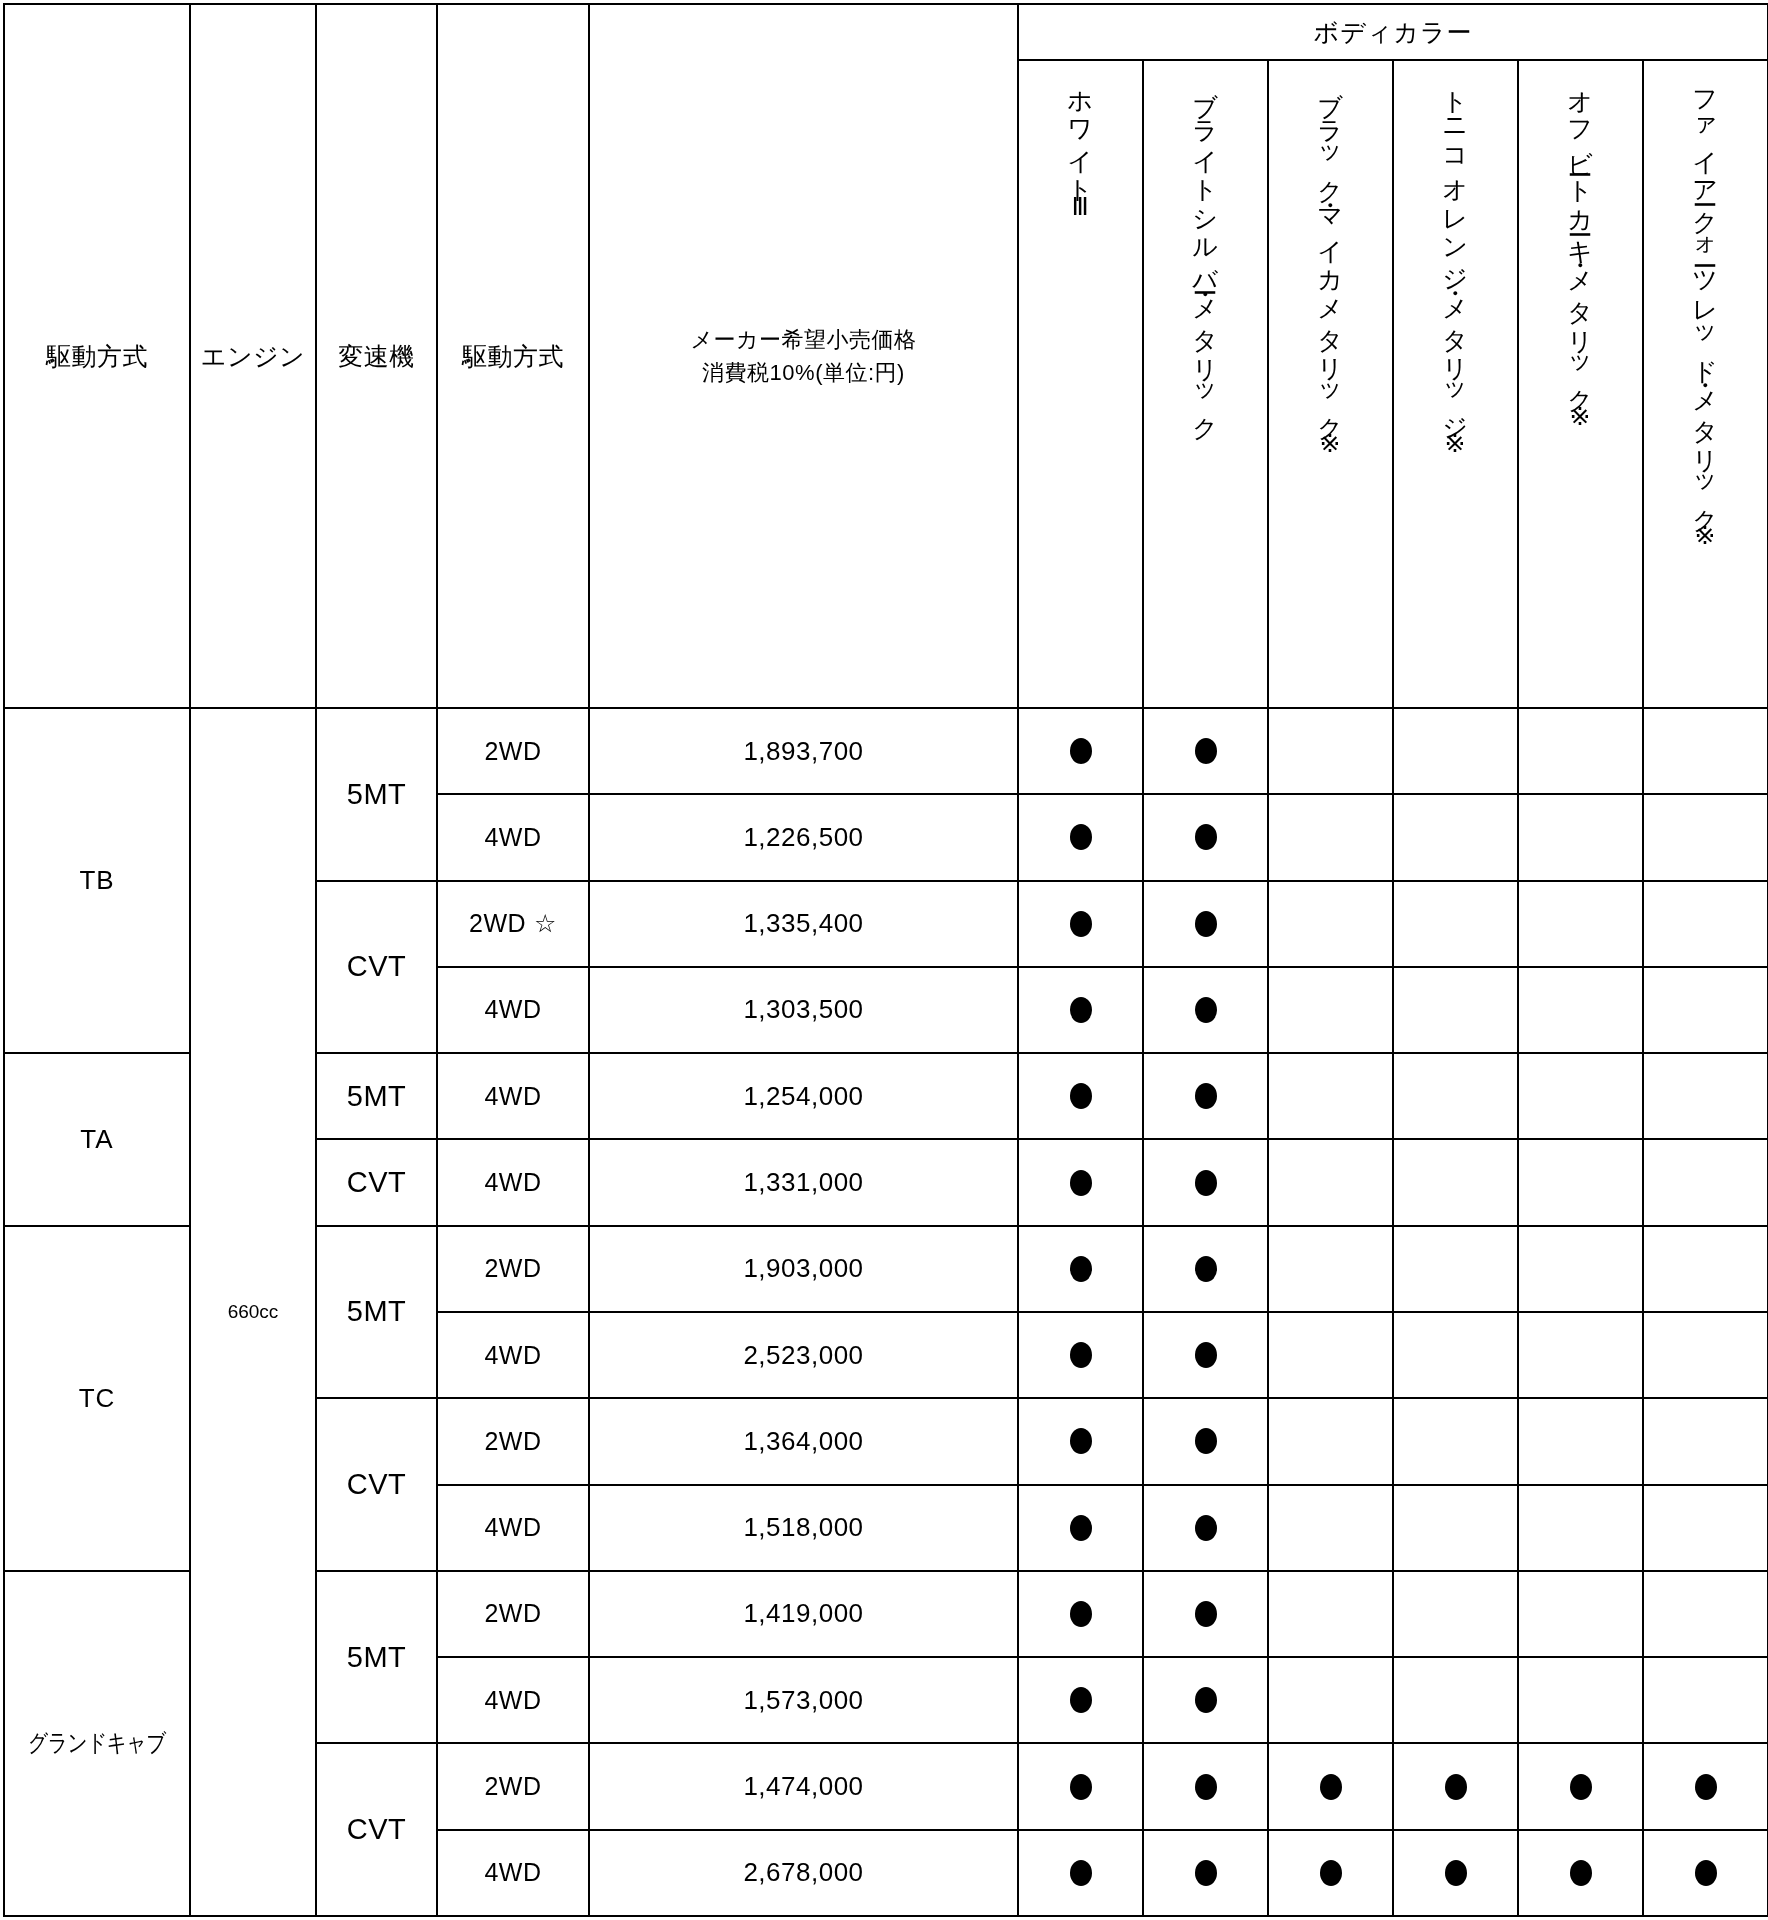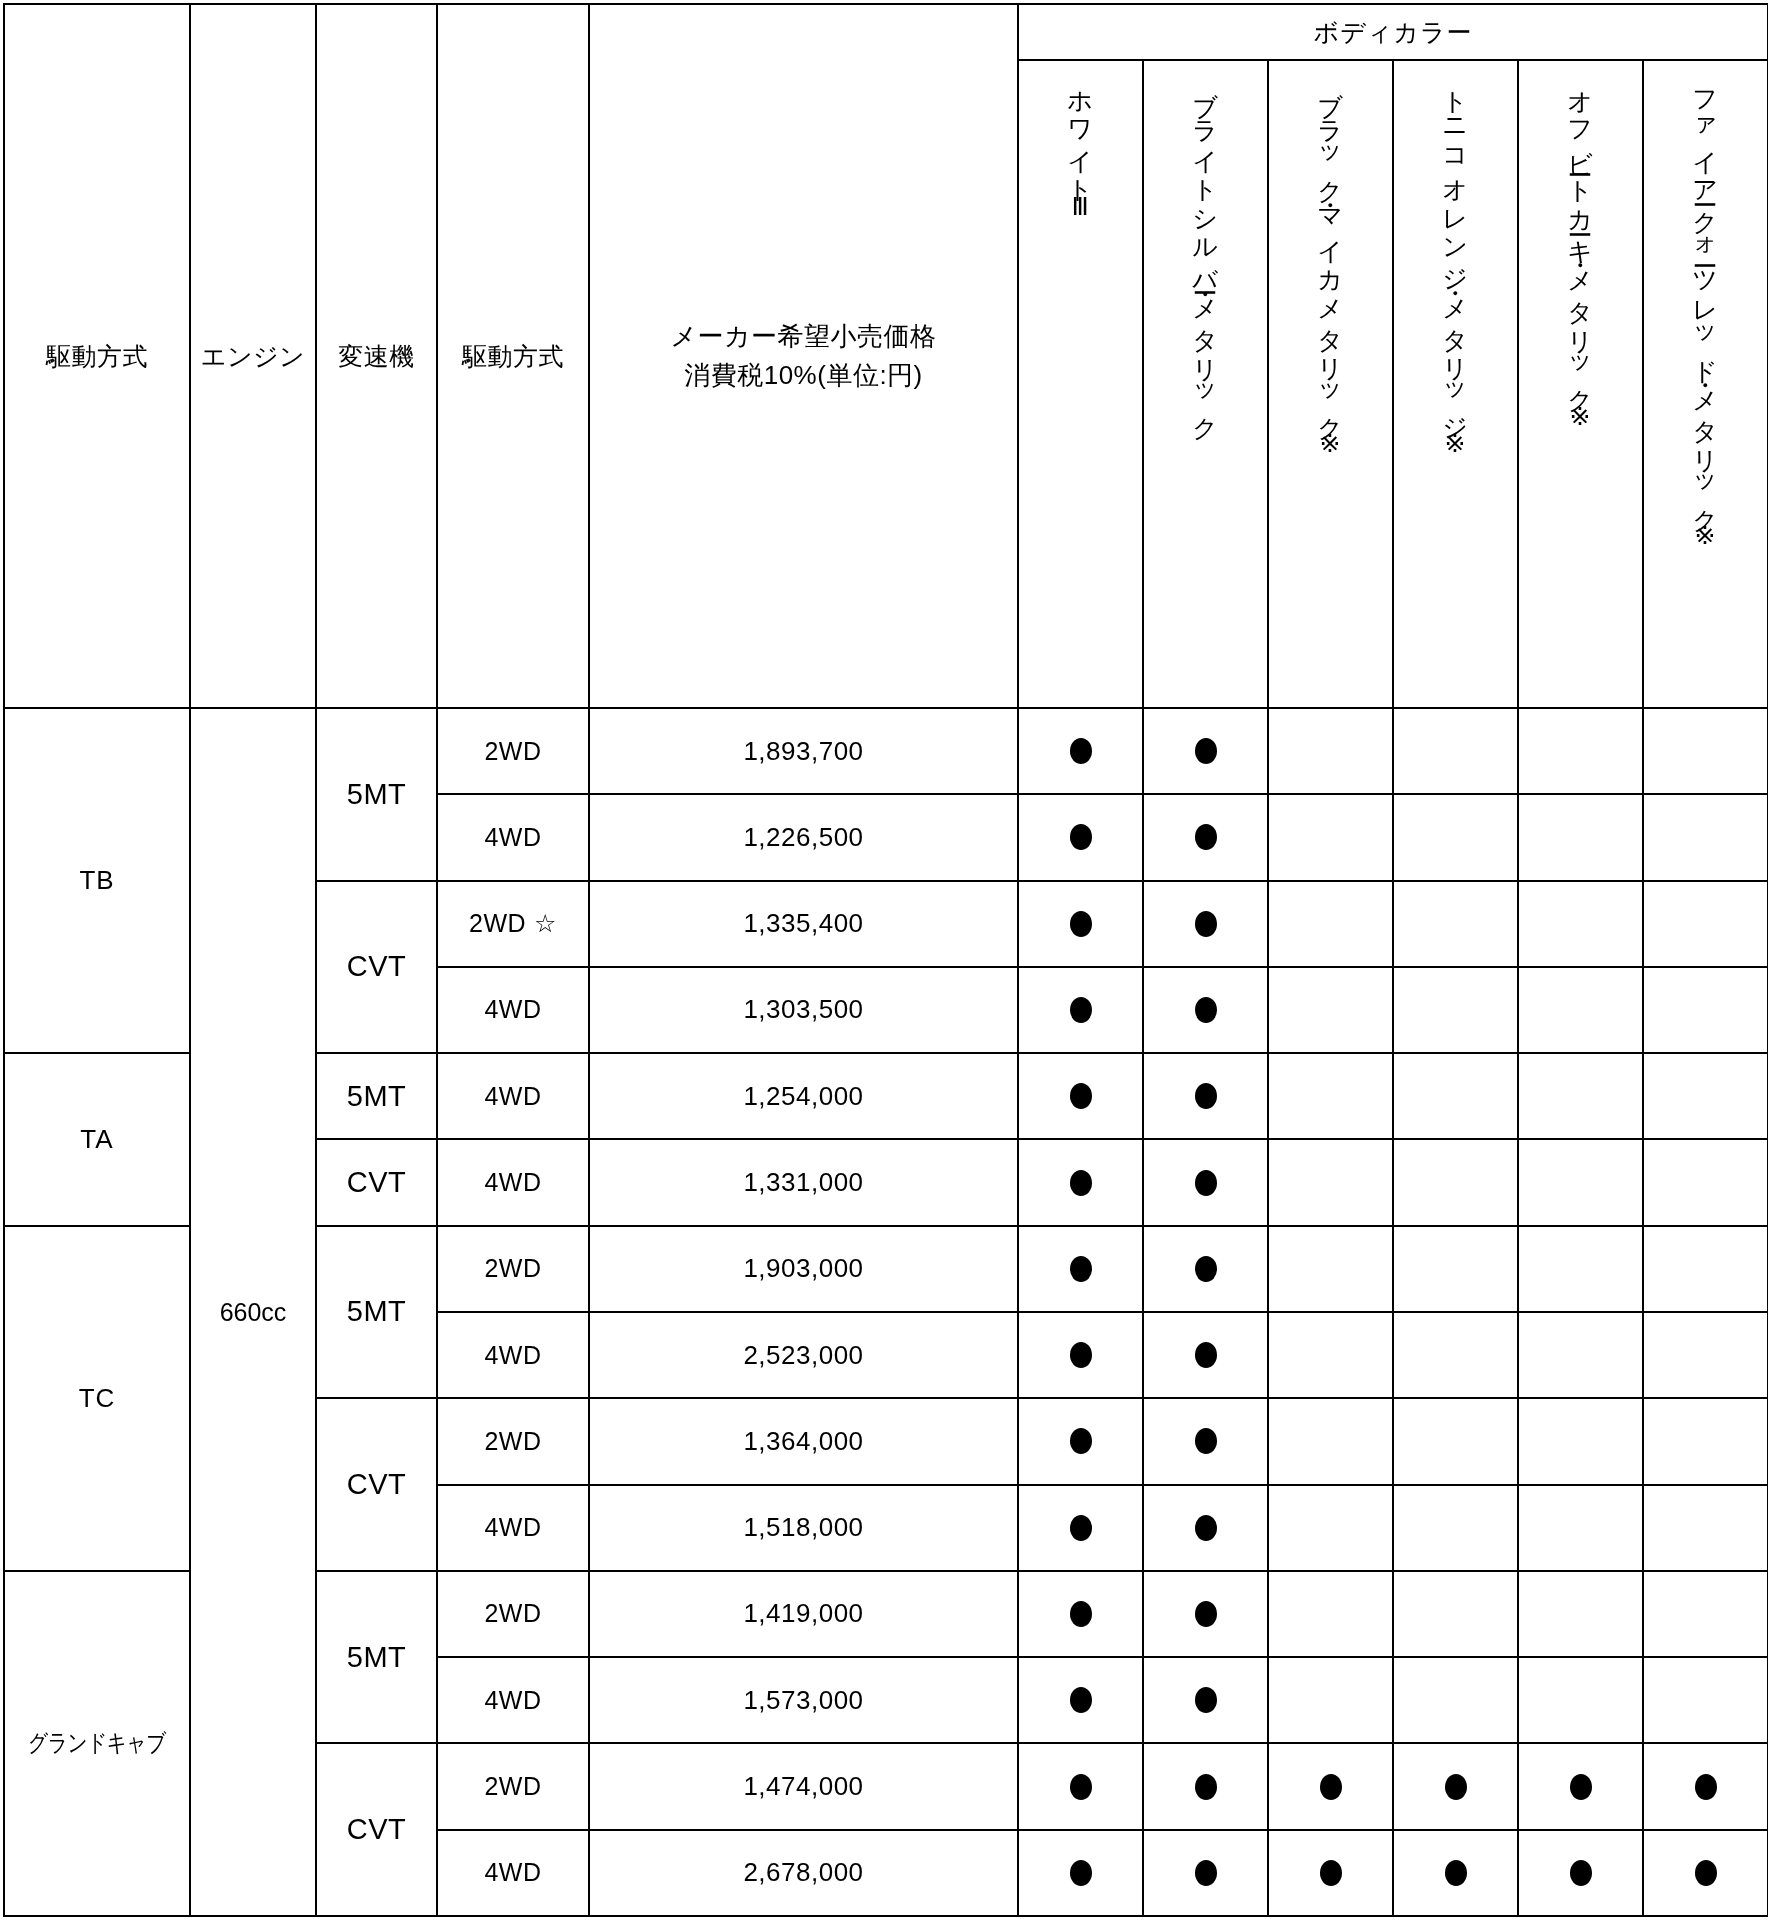--- a/index.html
+++ b/index.html
@@ -48,21 +48,21 @@
   col.c-price      { width: 429px; }
   col.c-color      { width: 125px; }
 
   
   .hdr-main {
     font-size: 25px;
     letter-spacing: 0.5px;
     height: 700px;
   }
   .hdr-price {
-    font-size: 26px;
+    font-size: 22px;
     line-height: 1.5;
   }
   .hdr-price .ln { display: block; }
 
   .hdr-bodycolor {
     font-size: 25px;
     height: 54px;
     letter-spacing: 1px;
   }
 
@@ -90,21 +90,21 @@
   .cell-grade {
     font-size: 26px;
     letter-spacing: 1px;
   }
   .cell-grade.narrow {
     font-size: 24px;
     letter-spacing: -0.5px;
     transform: scaleX(0.82);
   }
   .cell-engine {
-    font-size: 25px;
+    font-size: 19px;
     margin-top: 40px;
   }
   .cell-trans {
     font-size: 29px;
     letter-spacing: 0.5px;
   }
   .cell-drive {
     font-size: 25px;
     letter-spacing: 0.5px;
   }

